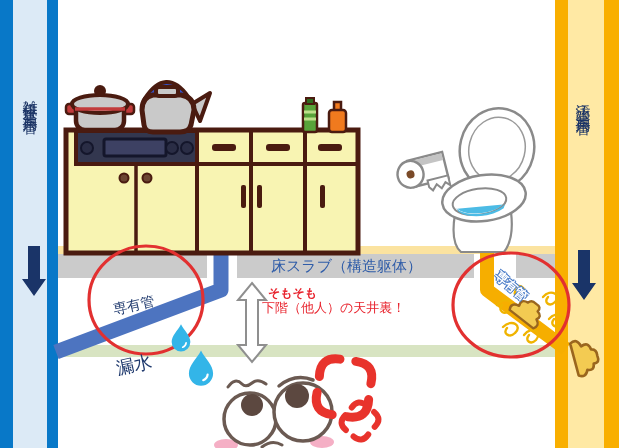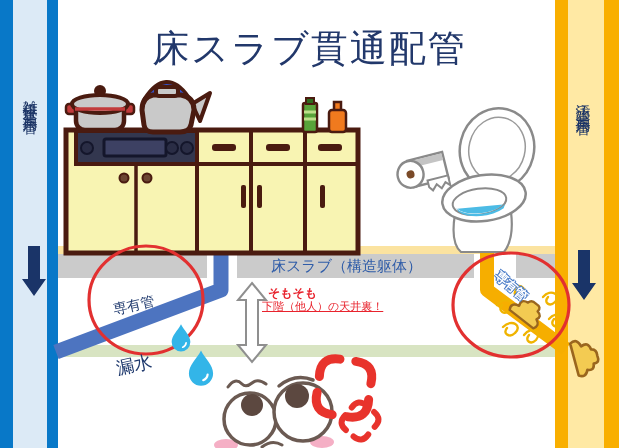--- a/index.html
+++ b/index.html
@@ -38,21 +38,21 @@
   .senyu-left{position:absolute;left:113px;top:297px;z-index:3;color:#203A6E;
          font-size:14px;transform:rotate(-13deg);white-space:nowrap;}
   .senyu-right{position:absolute;left:492px;top:278px;z-index:3;color:#FFFFFF;
          font-size:12.5px;font-weight:bold;transform:rotate(40deg);white-space:nowrap;
          text-shadow:-1px -1px 0 #4A7CC8,1px -1px 0 #4A7CC8,-1px 1px 0 #4A7CC8,1px 1px 0 #4A7CC8;}
   .rosui{position:absolute;left:116px;top:353px;z-index:3;color:#203A6E;
          font-size:18px;transform:rotate(-12deg);white-space:nowrap;}
   .note1{position:absolute;left:268px;top:285px;z-index:3;color:#E8232D;
          font-size:12px;font-weight:bold;white-space:nowrap;}
   .note2{position:absolute;left:262px;top:299px;z-index:3;color:#E8232D;
-         font-size:11px;white-space:nowrap;text-decoration:underline;}
+         font-size:13px;white-space:nowrap;}
 </style>
 </head>
 <body>
 
 <div class="stage">
 
   <div class="riser riser-left">
     <div class="band rl-a"></div>
     <div class="band rl-b"></div>
     <div class="band rl-c"></div>
@@ -206,21 +206,20 @@
       </g>
       <g transform="translate(360,421) rotate(40)" stroke-width="6">
         <path d="M-15,-5 Q-16,-16 -5,-16"></path>
         <path d="M5,-16 Q16,-16 15,-5"></path>
         <path d="M15,5 Q16,16 5,16"></path>
         <path d="M-5,16 Q-16,16 -15,5"></path>
       </g>
     </g>
   </svg>
 
-  <div class="title">床スラブ貫通配管</div>
 
   <div class="riser-label left">雑俳水管（共用管）</div>
   <div class="riser-label right">汚水管（共用管）</div>
 
   <div class="slab-label">床スラブ（構造躯体）</div>
 
   <div class="senyu-left">専有管</div>
   <div class="senyu-right">専有管</div>
 
   <div class="rosui">漏水</div>

